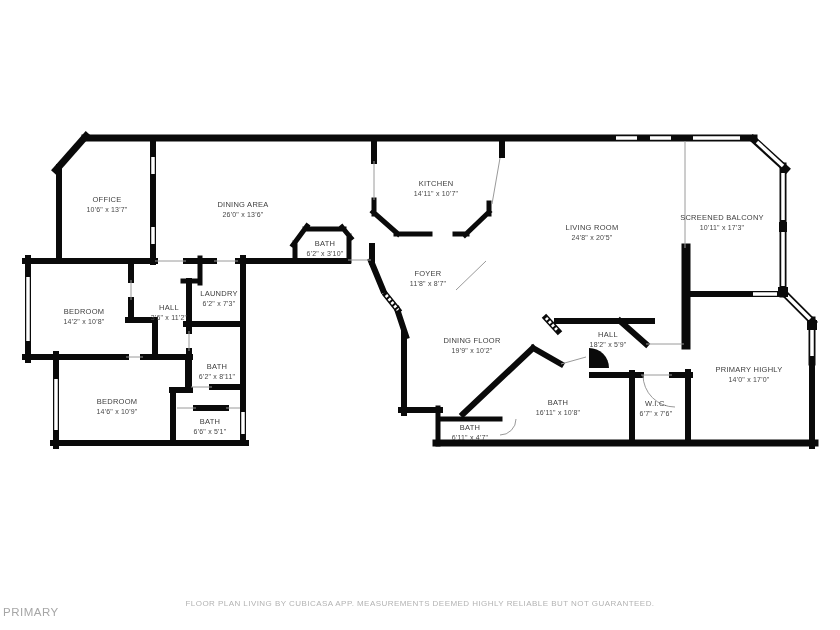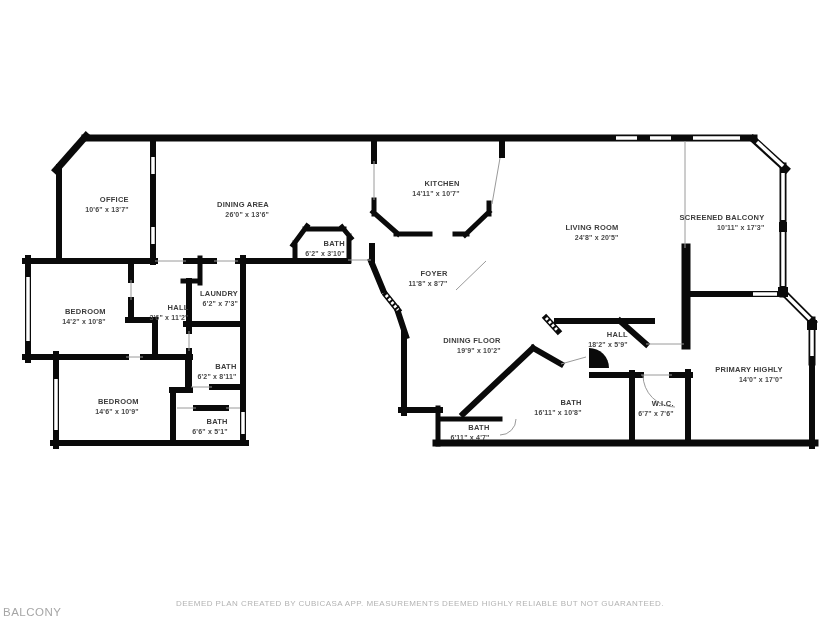--- a/index.html
+++ b/index.html
@@ -3,23 +3,23 @@
 <meta charset="utf-8">
 <style>
   html,body{margin:0;padding:0;}
   body{
     width:840px;height:630px;position:relative;background:#ffffff;
     font-family:"Liberation Sans",sans-serif;overflow:hidden;
   }
   .plan-stage{position:absolute;left:0;top:0;width:840px;height:630px;}
   svg{position:absolute;left:0;top:0;}
   .room-label{
-    position:absolute;transform:translate(-50%,-50%);text-align:right;
+    position:absolute;transform:translate(-50%,-50%);text-align:center;
     color:#3c3c3c;font-size:7.5px;line-height:1.3;letter-spacing:.25px;
-    white-space:nowrap;font-weight:700;
+    white-space:nowrap;font-weight:400;
   }
   .room-label .dims{display:block;font-size:7px;color:#474747;letter-spacing:.2px;}
   .disclaimer{
     position:absolute;left:50%;top:599px;transform:translateX(-50%);
     color:#b3b3b3;font-size:8px;letter-spacing:.45px;white-space:nowrap;
   }
   .watermark{
     position:absolute;left:3px;top:606px;color:#a6a6a6;
     font-size:11.5px;letter-spacing:.5px;
   }
@@ -138,16 +138,16 @@
 <div class="room-label" style="left:217px;top:371px"><span>BATH</span><span class="dims">6'2" x 8'11"</span></div>
 <div class="room-label" style="left:472px;top:345px"><span>DINING FLOOR</span><span class="dims">19'9" x 10'2"</span></div>
 <div class="room-label" style="left:608px;top:339px"><span>HALL</span><span class="dims">18'2" x 5'9"</span></div>
 <div class="room-label" style="left:117px;top:406px"><span>BEDROOM</span><span class="dims">14'6" x 10'9"</span></div>
 <div class="room-label" style="left:210px;top:426px"><span>BATH</span><span class="dims">6'6" x 5'1"</span></div>
 <div class="room-label" style="left:558px;top:407px"><span>BATH</span><span class="dims">16'11" x 10'8"</span></div>
 <div class="room-label" style="left:656px;top:408px"><span>W.I.C.</span><span class="dims">6'7" x 7'6"</span></div>
 <div class="room-label" style="left:749px;top:374px"><span>PRIMARY HIGHLY</span><span class="dims">14'0" x 17'0"</span></div>
 <div class="room-label" style="left:470px;top:432px"><span>BATH</span><span class="dims">6'11" x 4'7"</span></div>
 
-<div class="disclaimer">DEEMED PLAN CREATED BY CUBICASA APP. MEASUREMENTS DEEMED HIGHLY RELIABLE BUT NOT GUARANTEED.</div>
-<div class="watermark">BALCONY</div>
+<div class="disclaimer">FLOOR PLAN LIVING BY CUBICASA APP. MEASUREMENTS DEEMED HIGHLY RELIABLE BUT NOT GUARANTEED.</div>
+<div class="watermark">PRIMARY</div>
 
 </div>
 
 </body></html>

